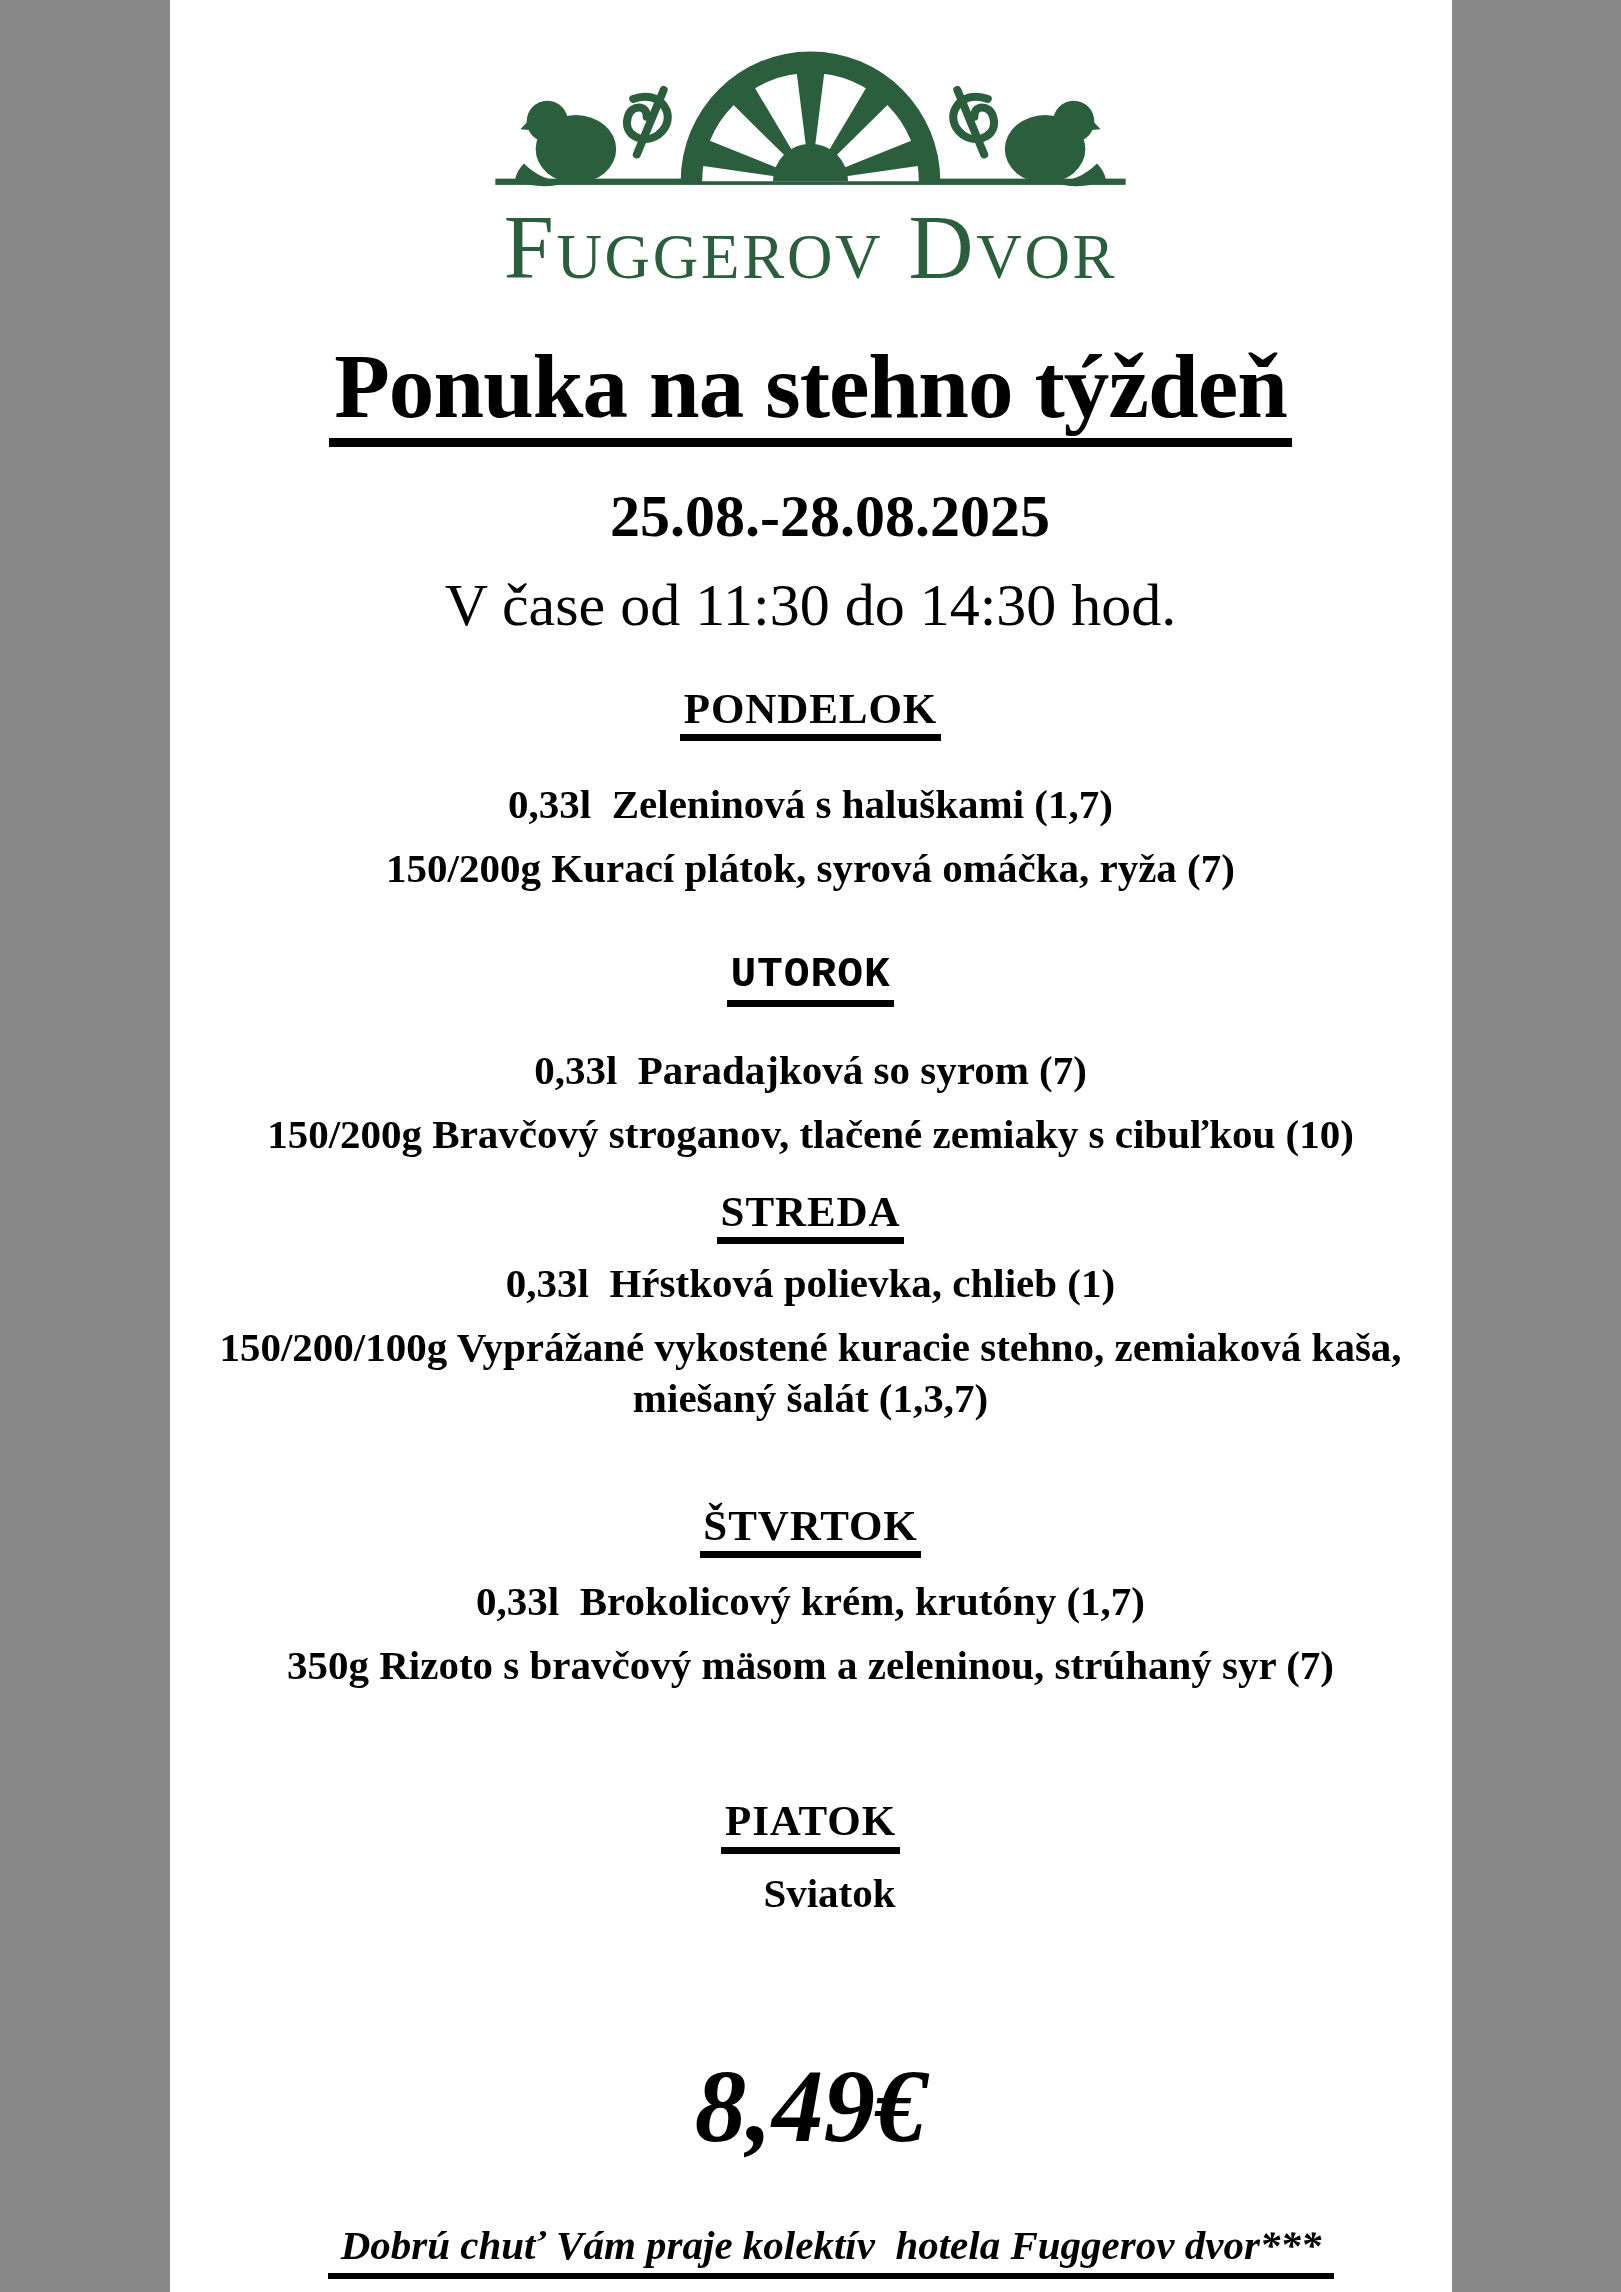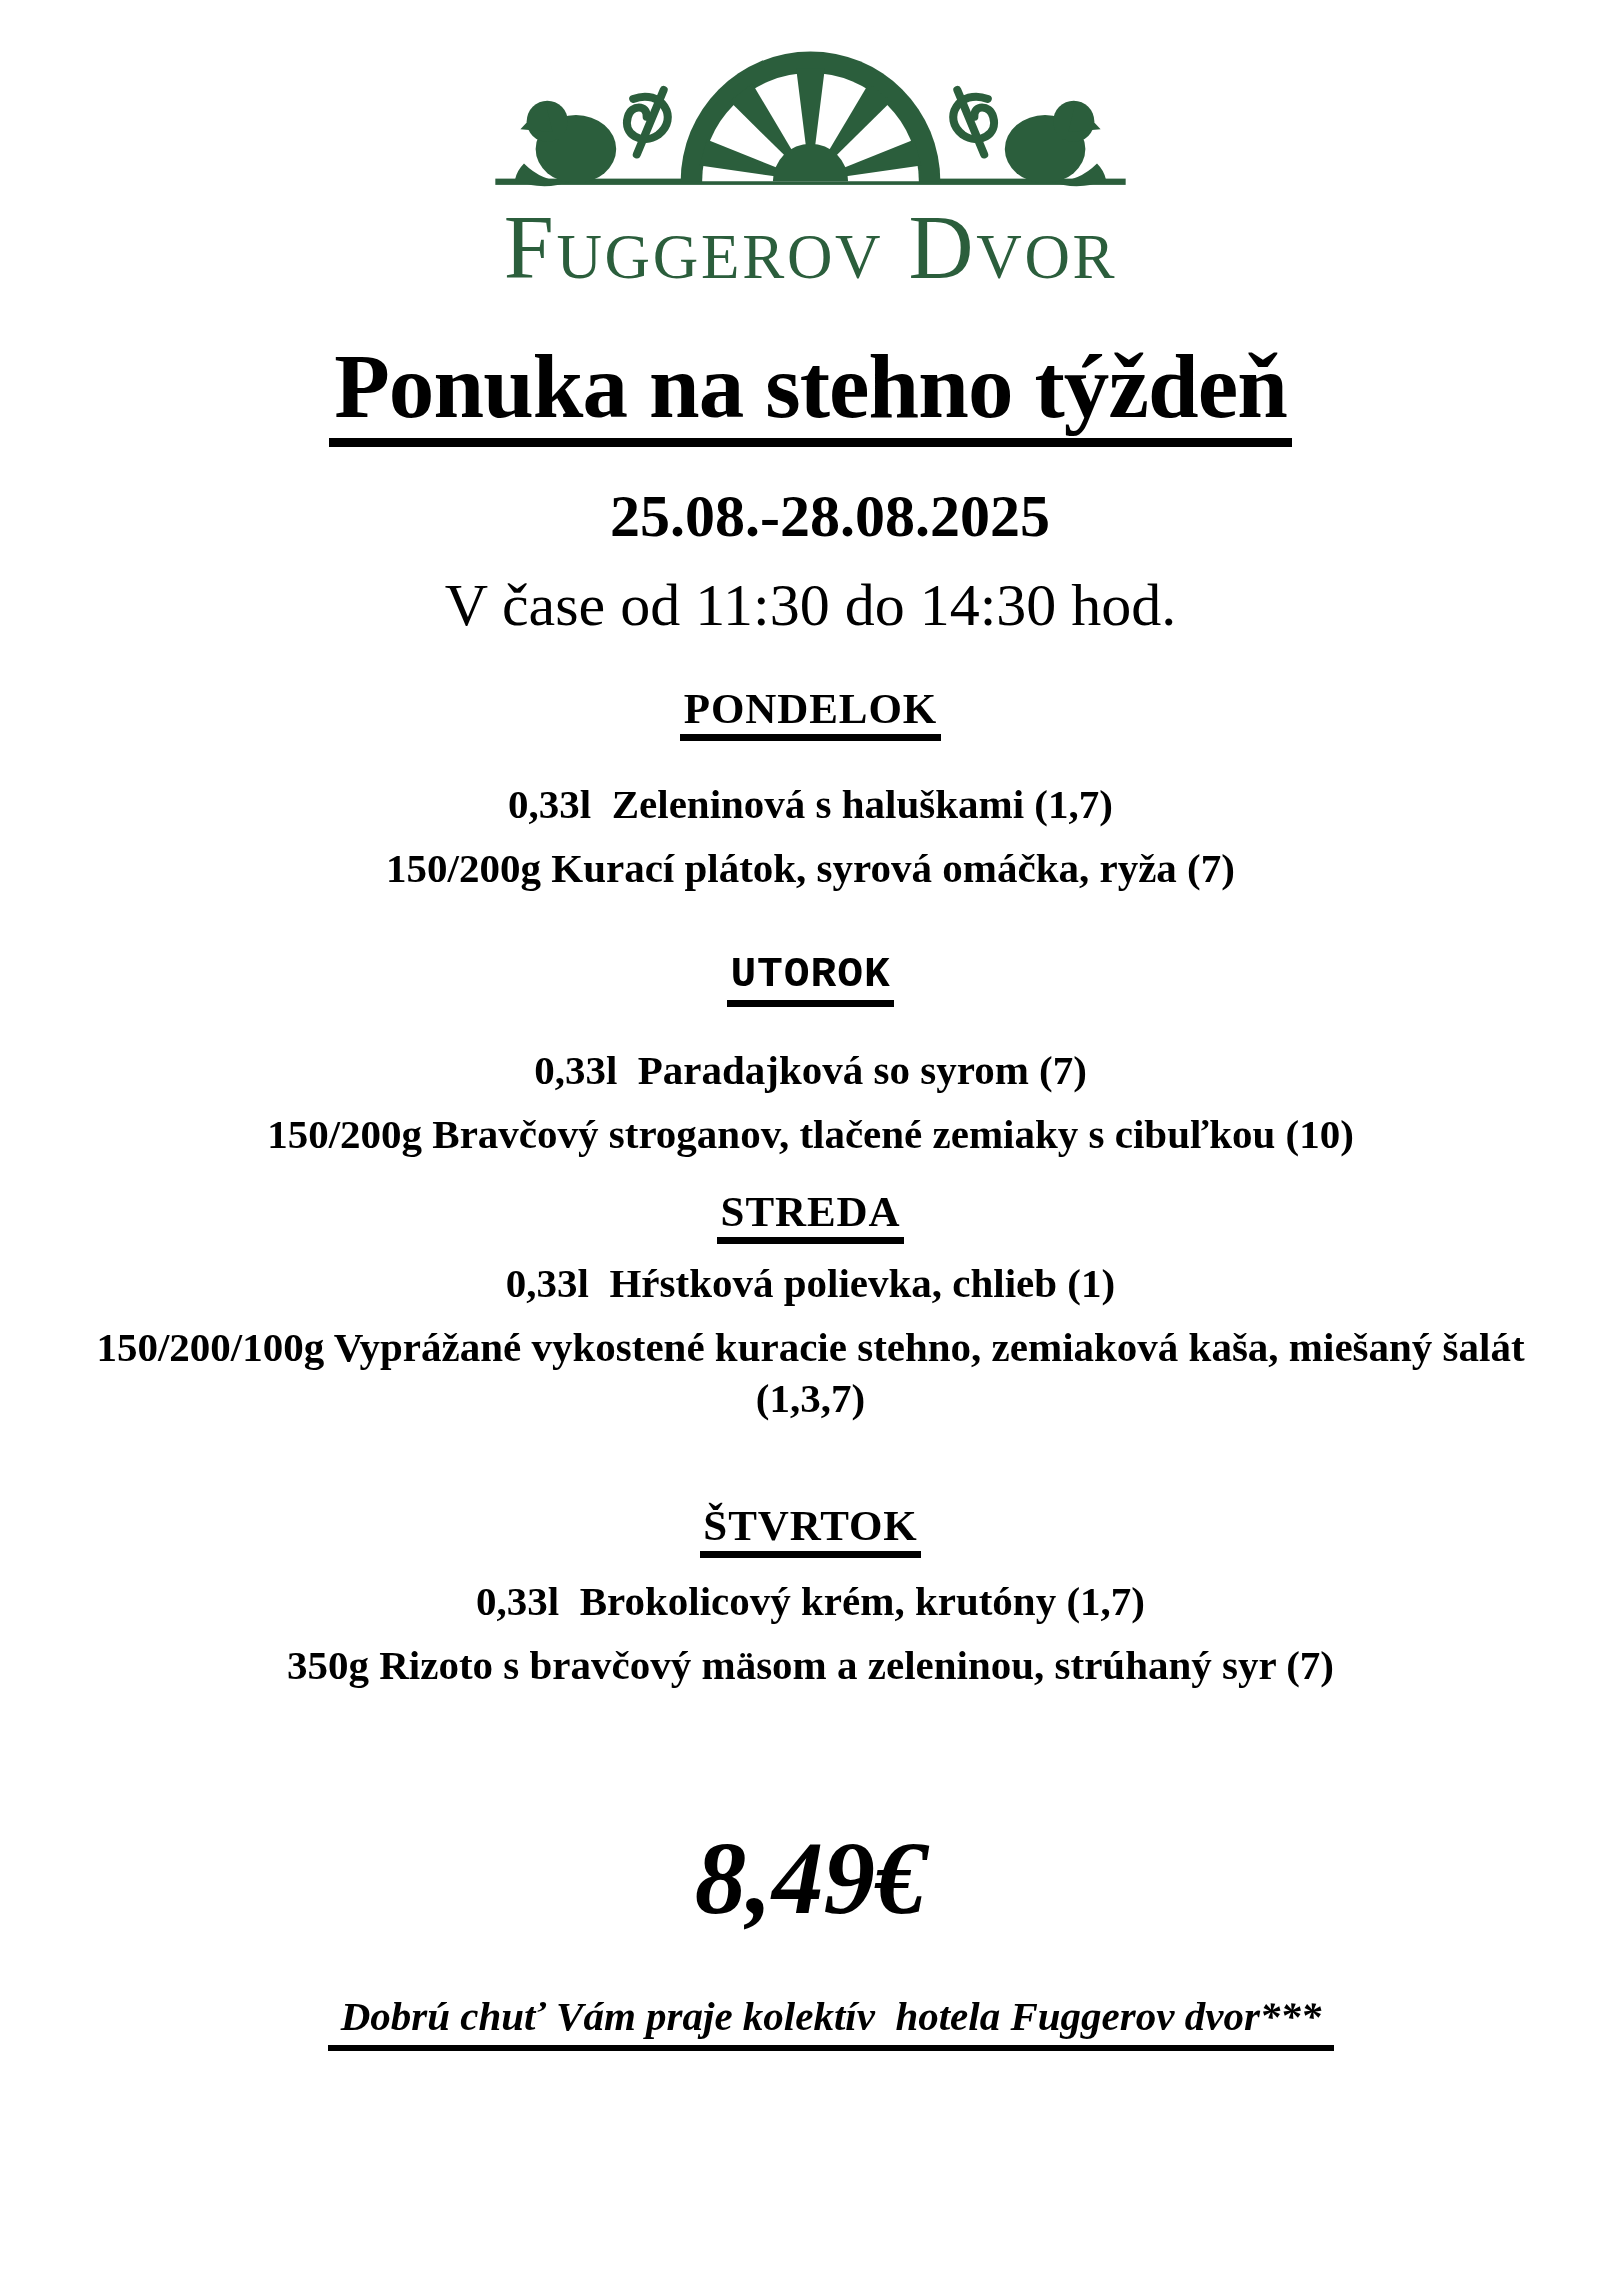--- a/index.html
+++ b/index.html
@@ -5,21 +5,21 @@
   :root{
     --brand-green:#2b5e3c;
     --ink:#000000;
     --paper:#ffffff;
   }
   *{margin:0;padding:0;box-sizing:border-box;}
   html,body{background:#888;}
   body{font-family:"Liberation Serif","DejaVu Serif",serif;color:var(--ink);}
   .page{
     position:relative;
-    width:1621px;height:2293px;
+    width:1282px;height:2293px;
     margin:0 auto;
     background:var(--paper);
     overflow:hidden;
     text-align:center;
   }
   
   .logo{padding-top:47px;}
   .logo-emblem{display:block;margin:0 auto;}
   .grn{fill:var(--brand-green);}
   .grn-stroke{stroke:var(--brand-green);fill:none;}
@@ -192,20 +192,26 @@
   </section>
 
   <section class="day d3">
     <h2><span class="u">ŠTVRTOK</span></h2>
     <div class="items">
       <div class="item">0,33l  Brokolicový krém, krutóny (1,7)</div>
       <div class="item">350g Rizoto s bravčový mäsom a zeleninou, strúhaný syr (7)</div>
     </div>
   </section>
 
+  <section class="day d4">
+    <h2><span class="u">PIATOK</span></h2>
+    <div class="items">
+      <div class="item">Sviatok</div>
+    </div>
+  </section>
 
   <div class="price">8,49€</div>
 
   <div class="footer">
     <span class="u">Dobrú chuť Vám praje kolektív  hotela Fuggerov dvor***</span>
   </div>
 
 </div>
 
 

